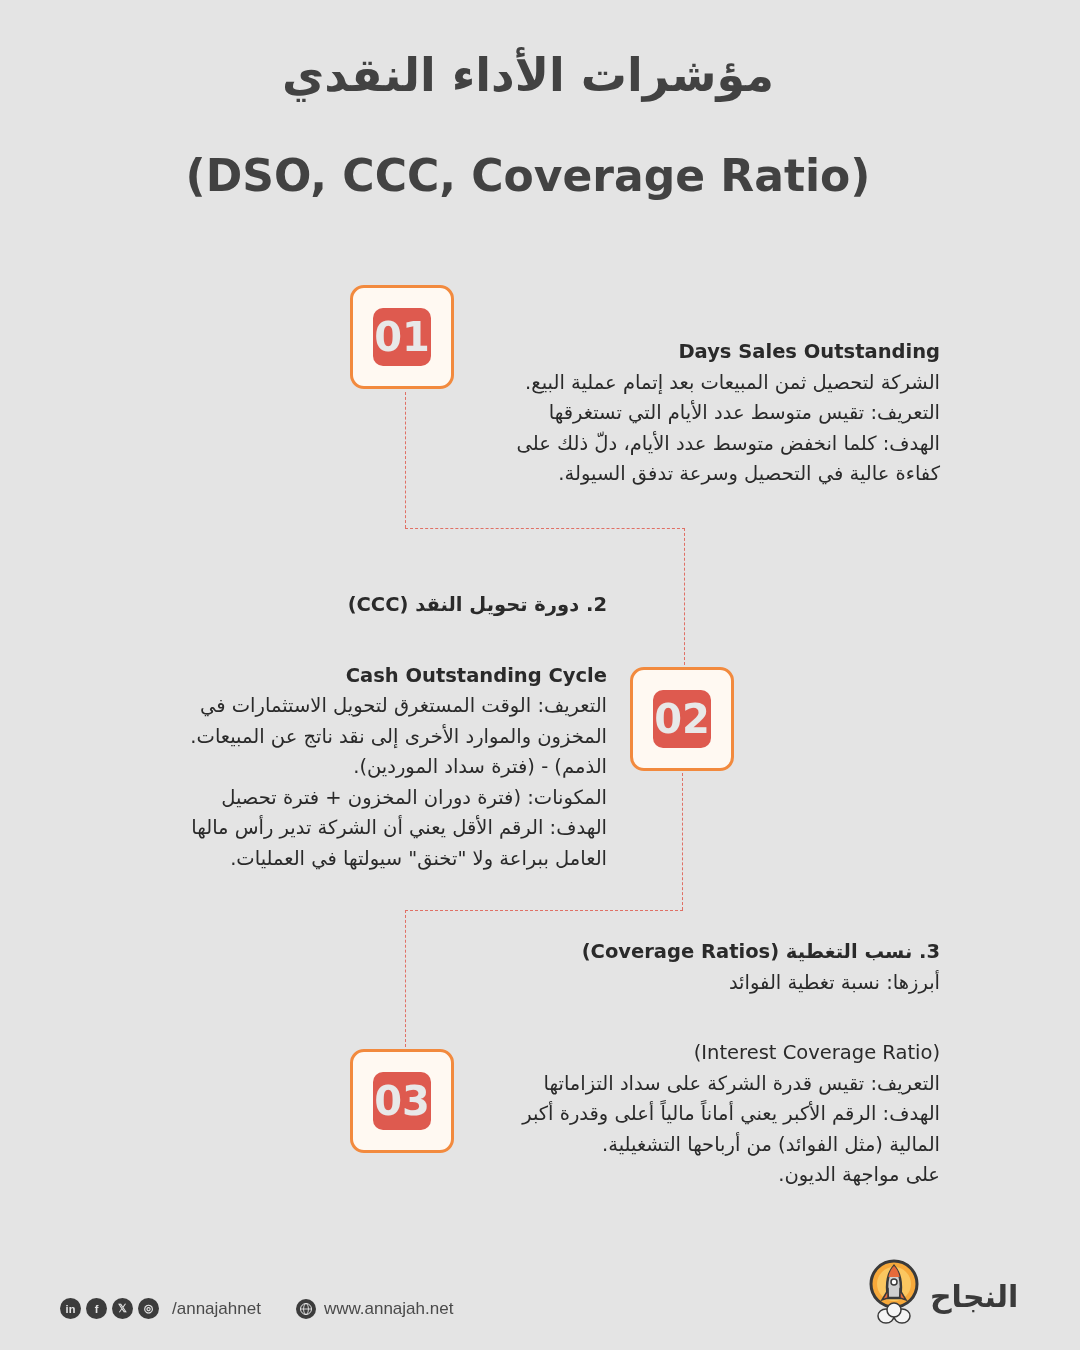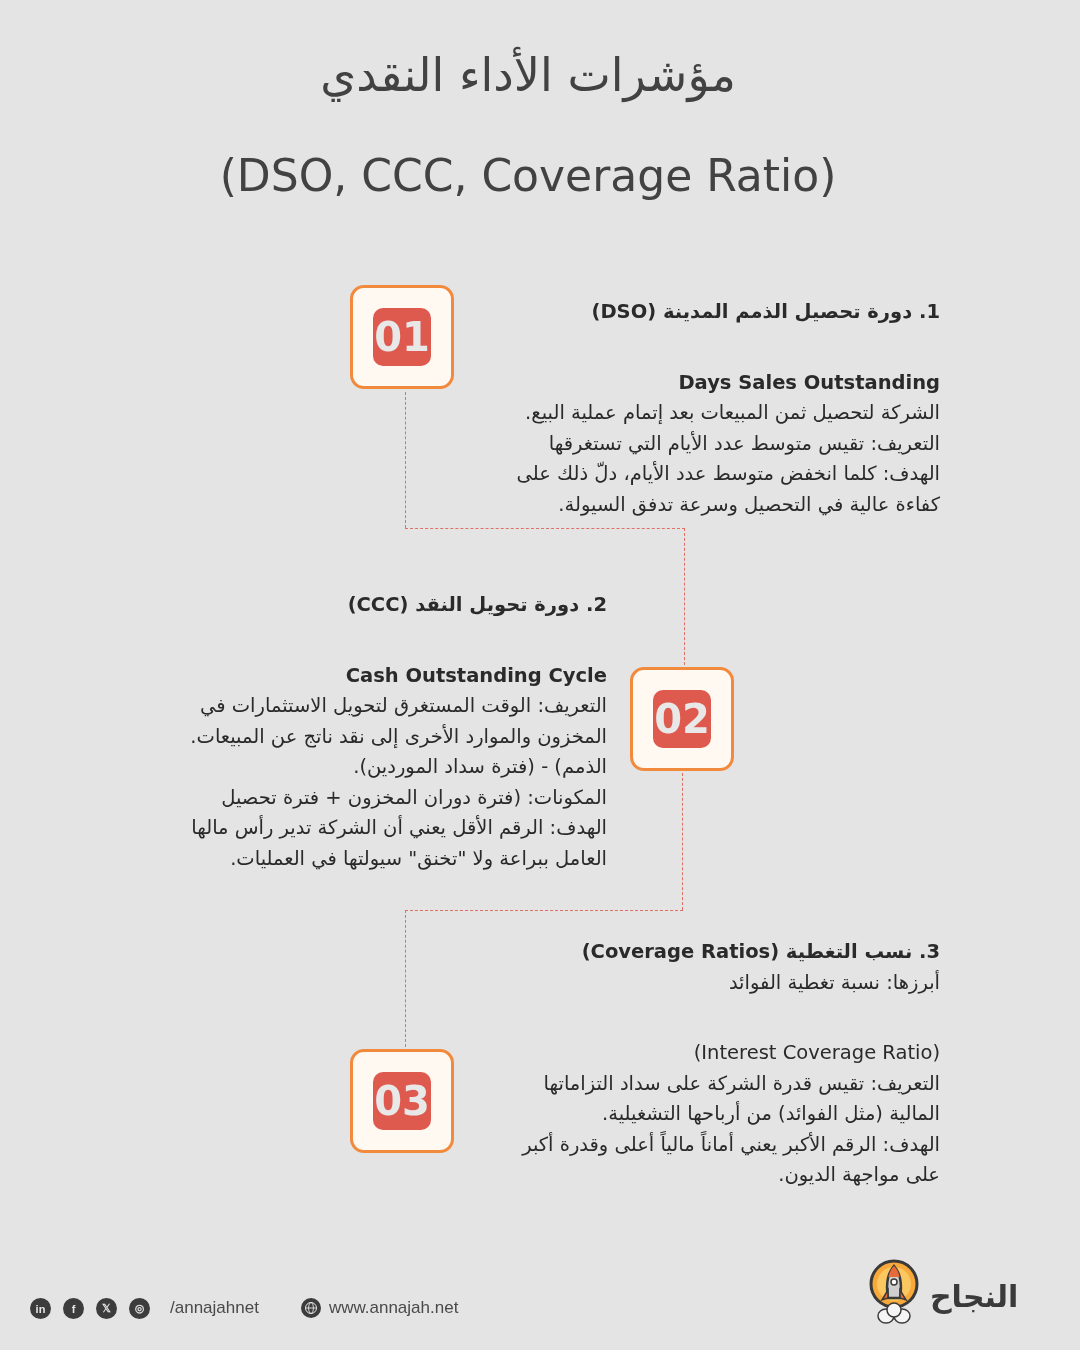--- a/index.html
+++ b/index.html
@@ -6,21 +6,21 @@
   body {
     width: 1080px; height: 1350px;
     background: #e4e4e4;
     position: relative;
     overflow: hidden;
     font-family: "DejaVu Sans", "Liberation Sans", sans-serif;
     color: #2b2b2b;
   }
   .title {
     position: absolute; left: 0; width: 1056px; text-align: center;
-    font-weight: normal; color: #424242;
+    font-weight: bold; color: #424242;
   }
   .title-ar { top: 40px; font-size: 46px; line-height: 70px; direction: rtl; }
   .title-en { top: 128px; font-size: 44px; line-height: 64px; margin-top: 16px; }
 
   .badge {
     position: absolute;
     width: 104px; height: 104px;
     border: 3px solid #f28a3e;
     border-radius: 14px;
     background: #fff9f2;
@@ -44,22 +44,22 @@
     position: absolute;
     direction: rtl; text-align: right;
     font-size: 19.5px; line-height: 30.5px;
     color: #2a2a2a;
   }
   .block .hdr { font-weight: bold; }
   .block .en { direction: ltr; unicode-bidi: plaintext; text-align: right; margin-top: 40px; }
   .block p { margin: 0; }
 
   .footer-left {
-    position: absolute; left: 30px; top: 1298px;
-    display: flex; align-items: flex-start; gap: 12px;
+    position: absolute; left: 60px; top: 1298px;
+    display: flex; align-items: center; gap: 5px;
     font-family: "Liberation Sans", sans-serif; font-size: 17px; color: #4a4a4a;
   }
   .soc {
     width: 21px; height: 21px; border-radius: 50%;
     background: #3c3c3c; color: #e4e4e4;
     display: inline-flex; align-items: center; justify-content: center;
     font-size: 11px; font-weight: bold;
   }
   .handle { margin-left: 8px; }
   .site { display: flex; align-items: center; gap: 8px; margin-left: 30px; }
@@ -93,21 +93,20 @@
   <div class="badge-inner">01</div>
 </div>
 <div class="badge" style="left:630px; top:667px;">
   <div class="badge-inner">02</div>
 </div>
 <div class="badge" style="left:350px; top:1049px;">
   <div class="badge-inner">03</div>
 </div>
 
 <div class="block" style="right:140px; top:297px; width:480px;">
-  <p class="hdr">1. دورة تحصيل الذمم المدينة (DSO)</p>
   <p class="hdr en">Days Sales Outstanding</p>
   <p>الشركة لتحصيل ثمن المبيعات بعد إتمام عملية البيع.</p>
   <p>التعريف: تقيس متوسط عدد الأيام التي تستغرقها</p>
   <p>الهدف: كلما انخفض متوسط عدد الأيام، دلّ ذلك على</p>
   <p style="">كفاءة عالية في التحصيل وسرعة تدفق السيولة.</p>
 </div>
 
 <div class="block" style="right:473px; top:590px; width:470px;">
   <p class="hdr">2. دورة تحويل النقد (CCC)</p>
   <p class="hdr en">Cash Outstanding Cycle</p>
@@ -117,22 +116,22 @@
   <p>المكونات: (فترة دوران المخزون + فترة تحصيل</p>
   <p>الهدف: الرقم الأقل يعني أن الشركة تدير رأس مالها</p>
   <p>العامل ببراعة ولا "تخنق" سيولتها في العمليات.</p>
 </div>
 
 <div class="block" style="right:140px; top:937px; width:470px;">
   <p class="hdr">3. نسب التغطية (Coverage Ratios)</p>
   <p>أبرزها: نسبة تغطية الفوائد</p>
   <p class="en">(Interest Coverage Ratio)</p>
   <p>التعريف: تقيس قدرة الشركة على سداد التزاماتها</p>
+  <p>الهدف: الرقم الأكبر يعني أماناً مالياً أعلى وقدرة أكبر</p>
   <p>المالية (مثل الفوائد) من أرباحها التشغيلية.</p>
-  <p>الهدف: الرقم الأكبر يعني أماناً مالياً أعلى وقدرة أكبر</p>
   <p>على مواجهة الديون.</p>
 </div>
 
 <div class="footer-left">
   <span class="soc">in</span>
   <span class="soc">f</span>
   <span class="soc">𝕏</span>
   <span class="soc">◎</span>
   <span class="handle">/annajahnet</span>
   <span class="site">

